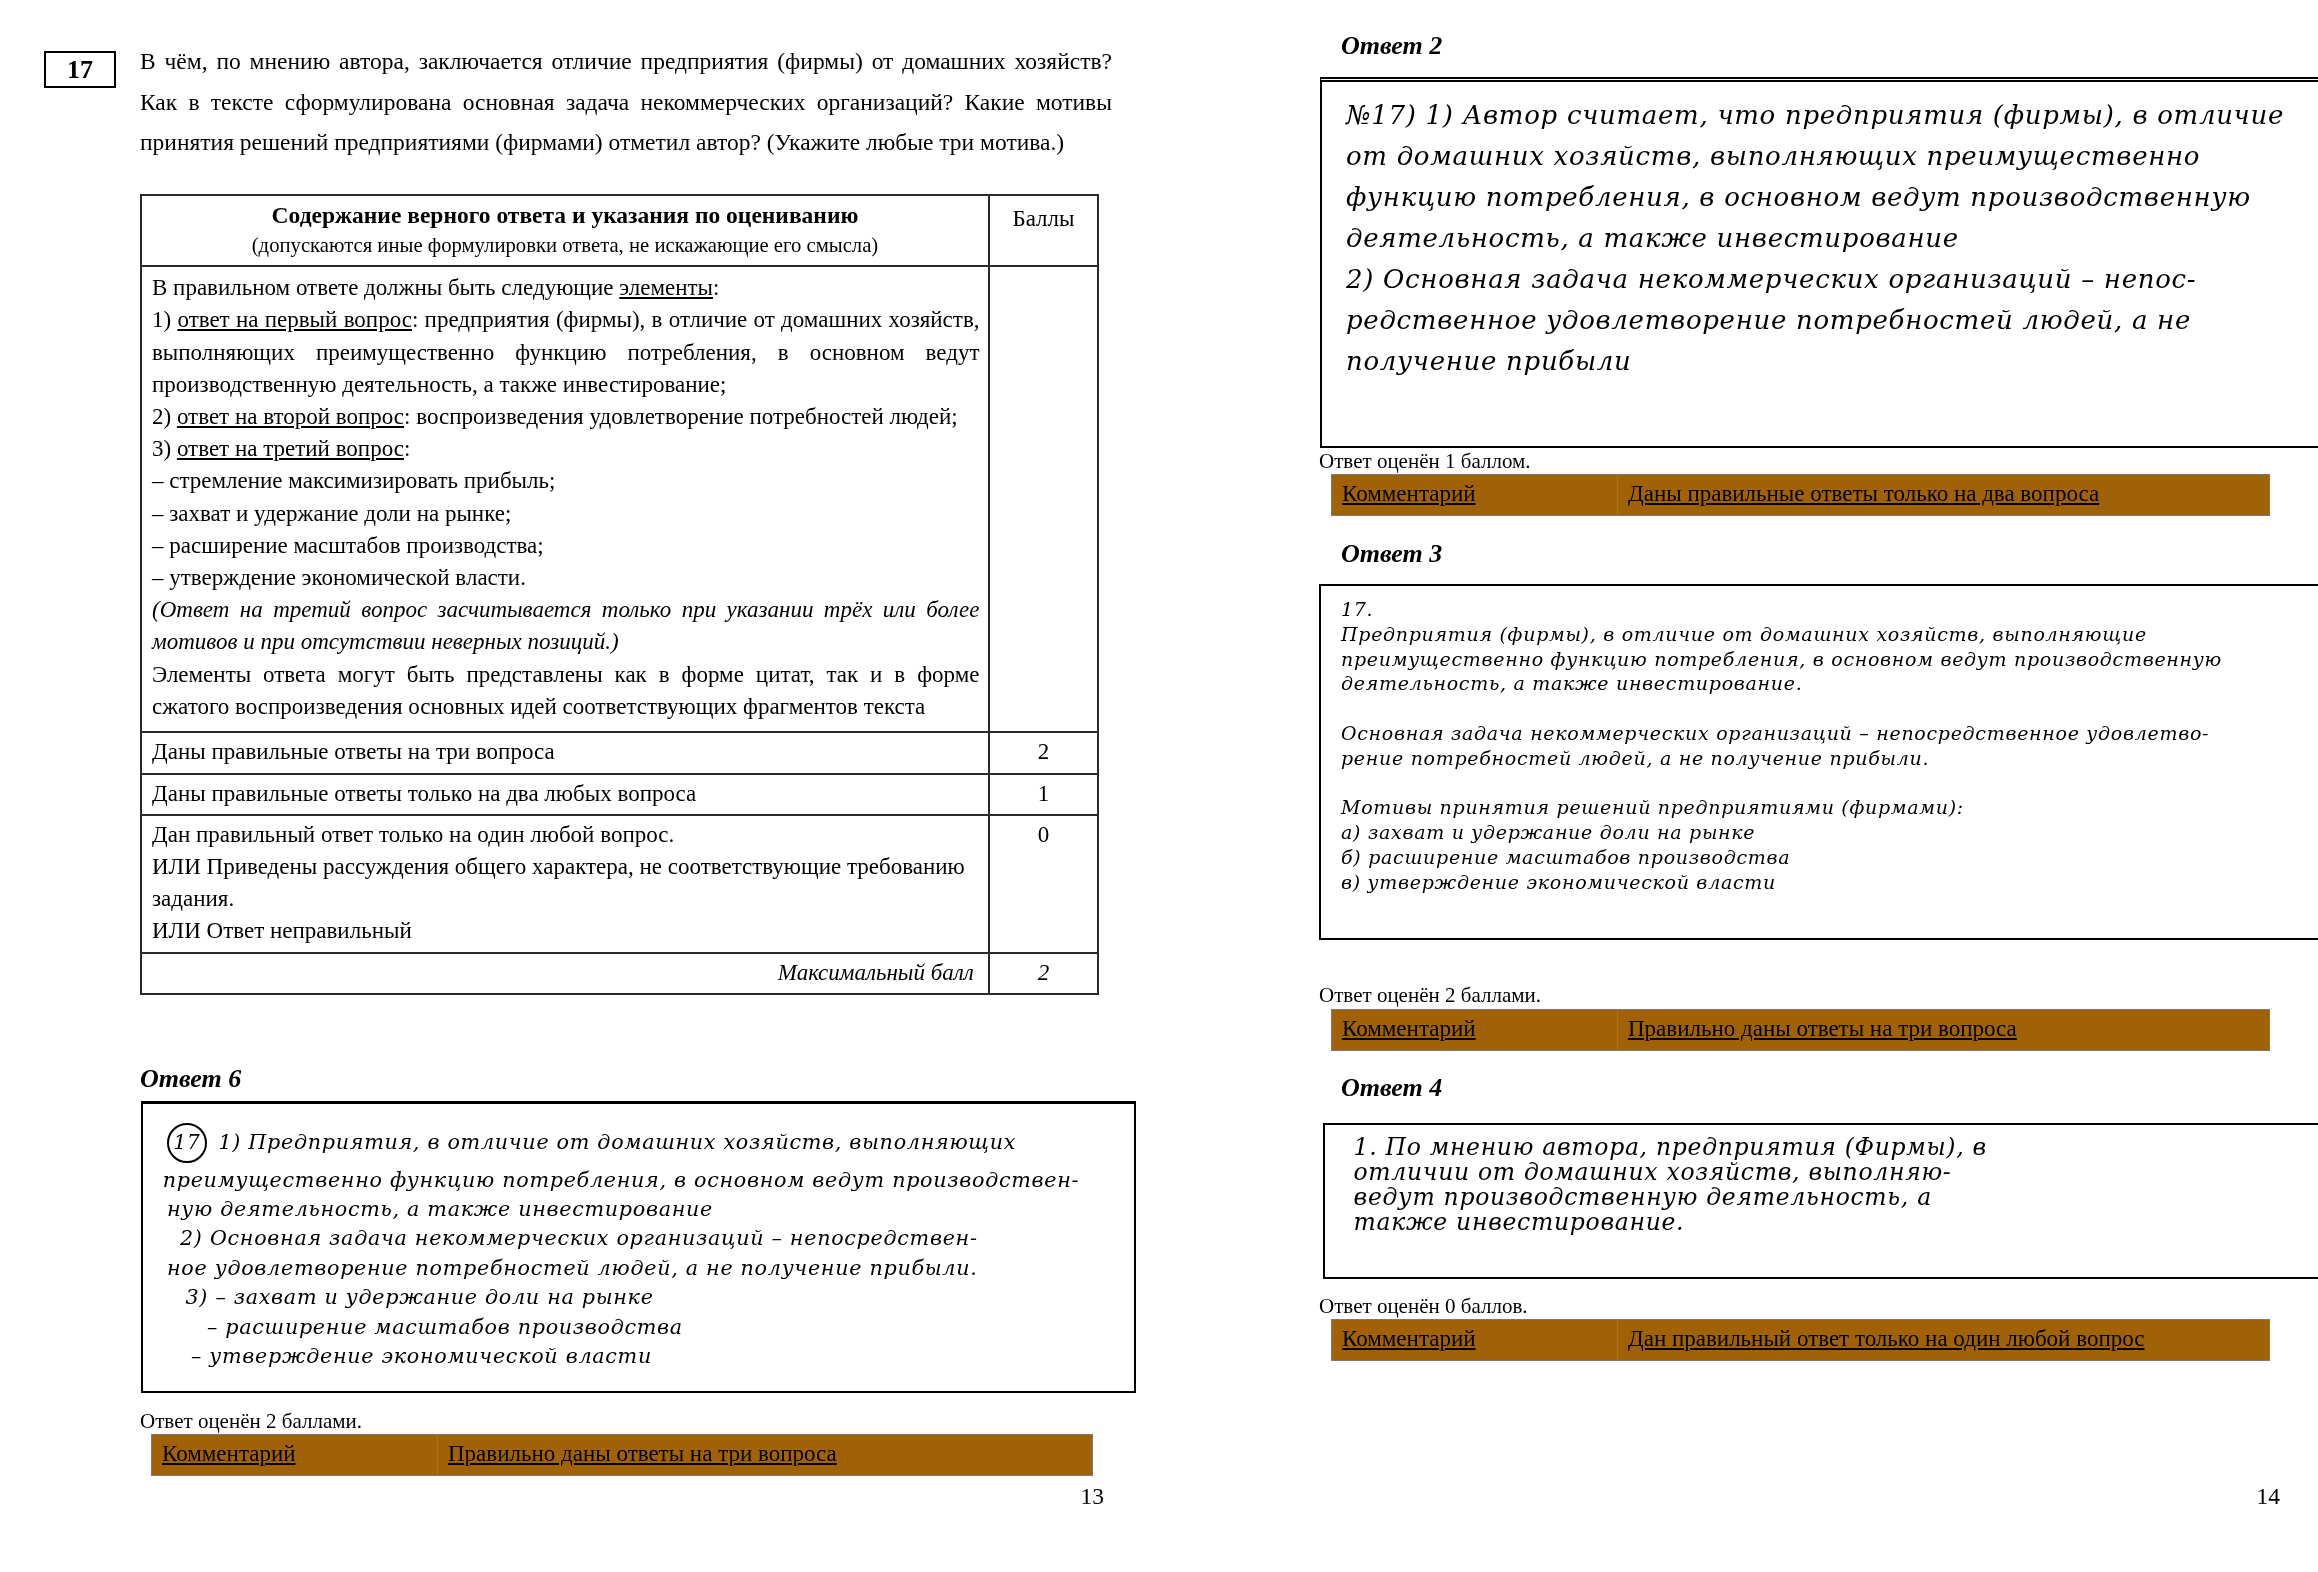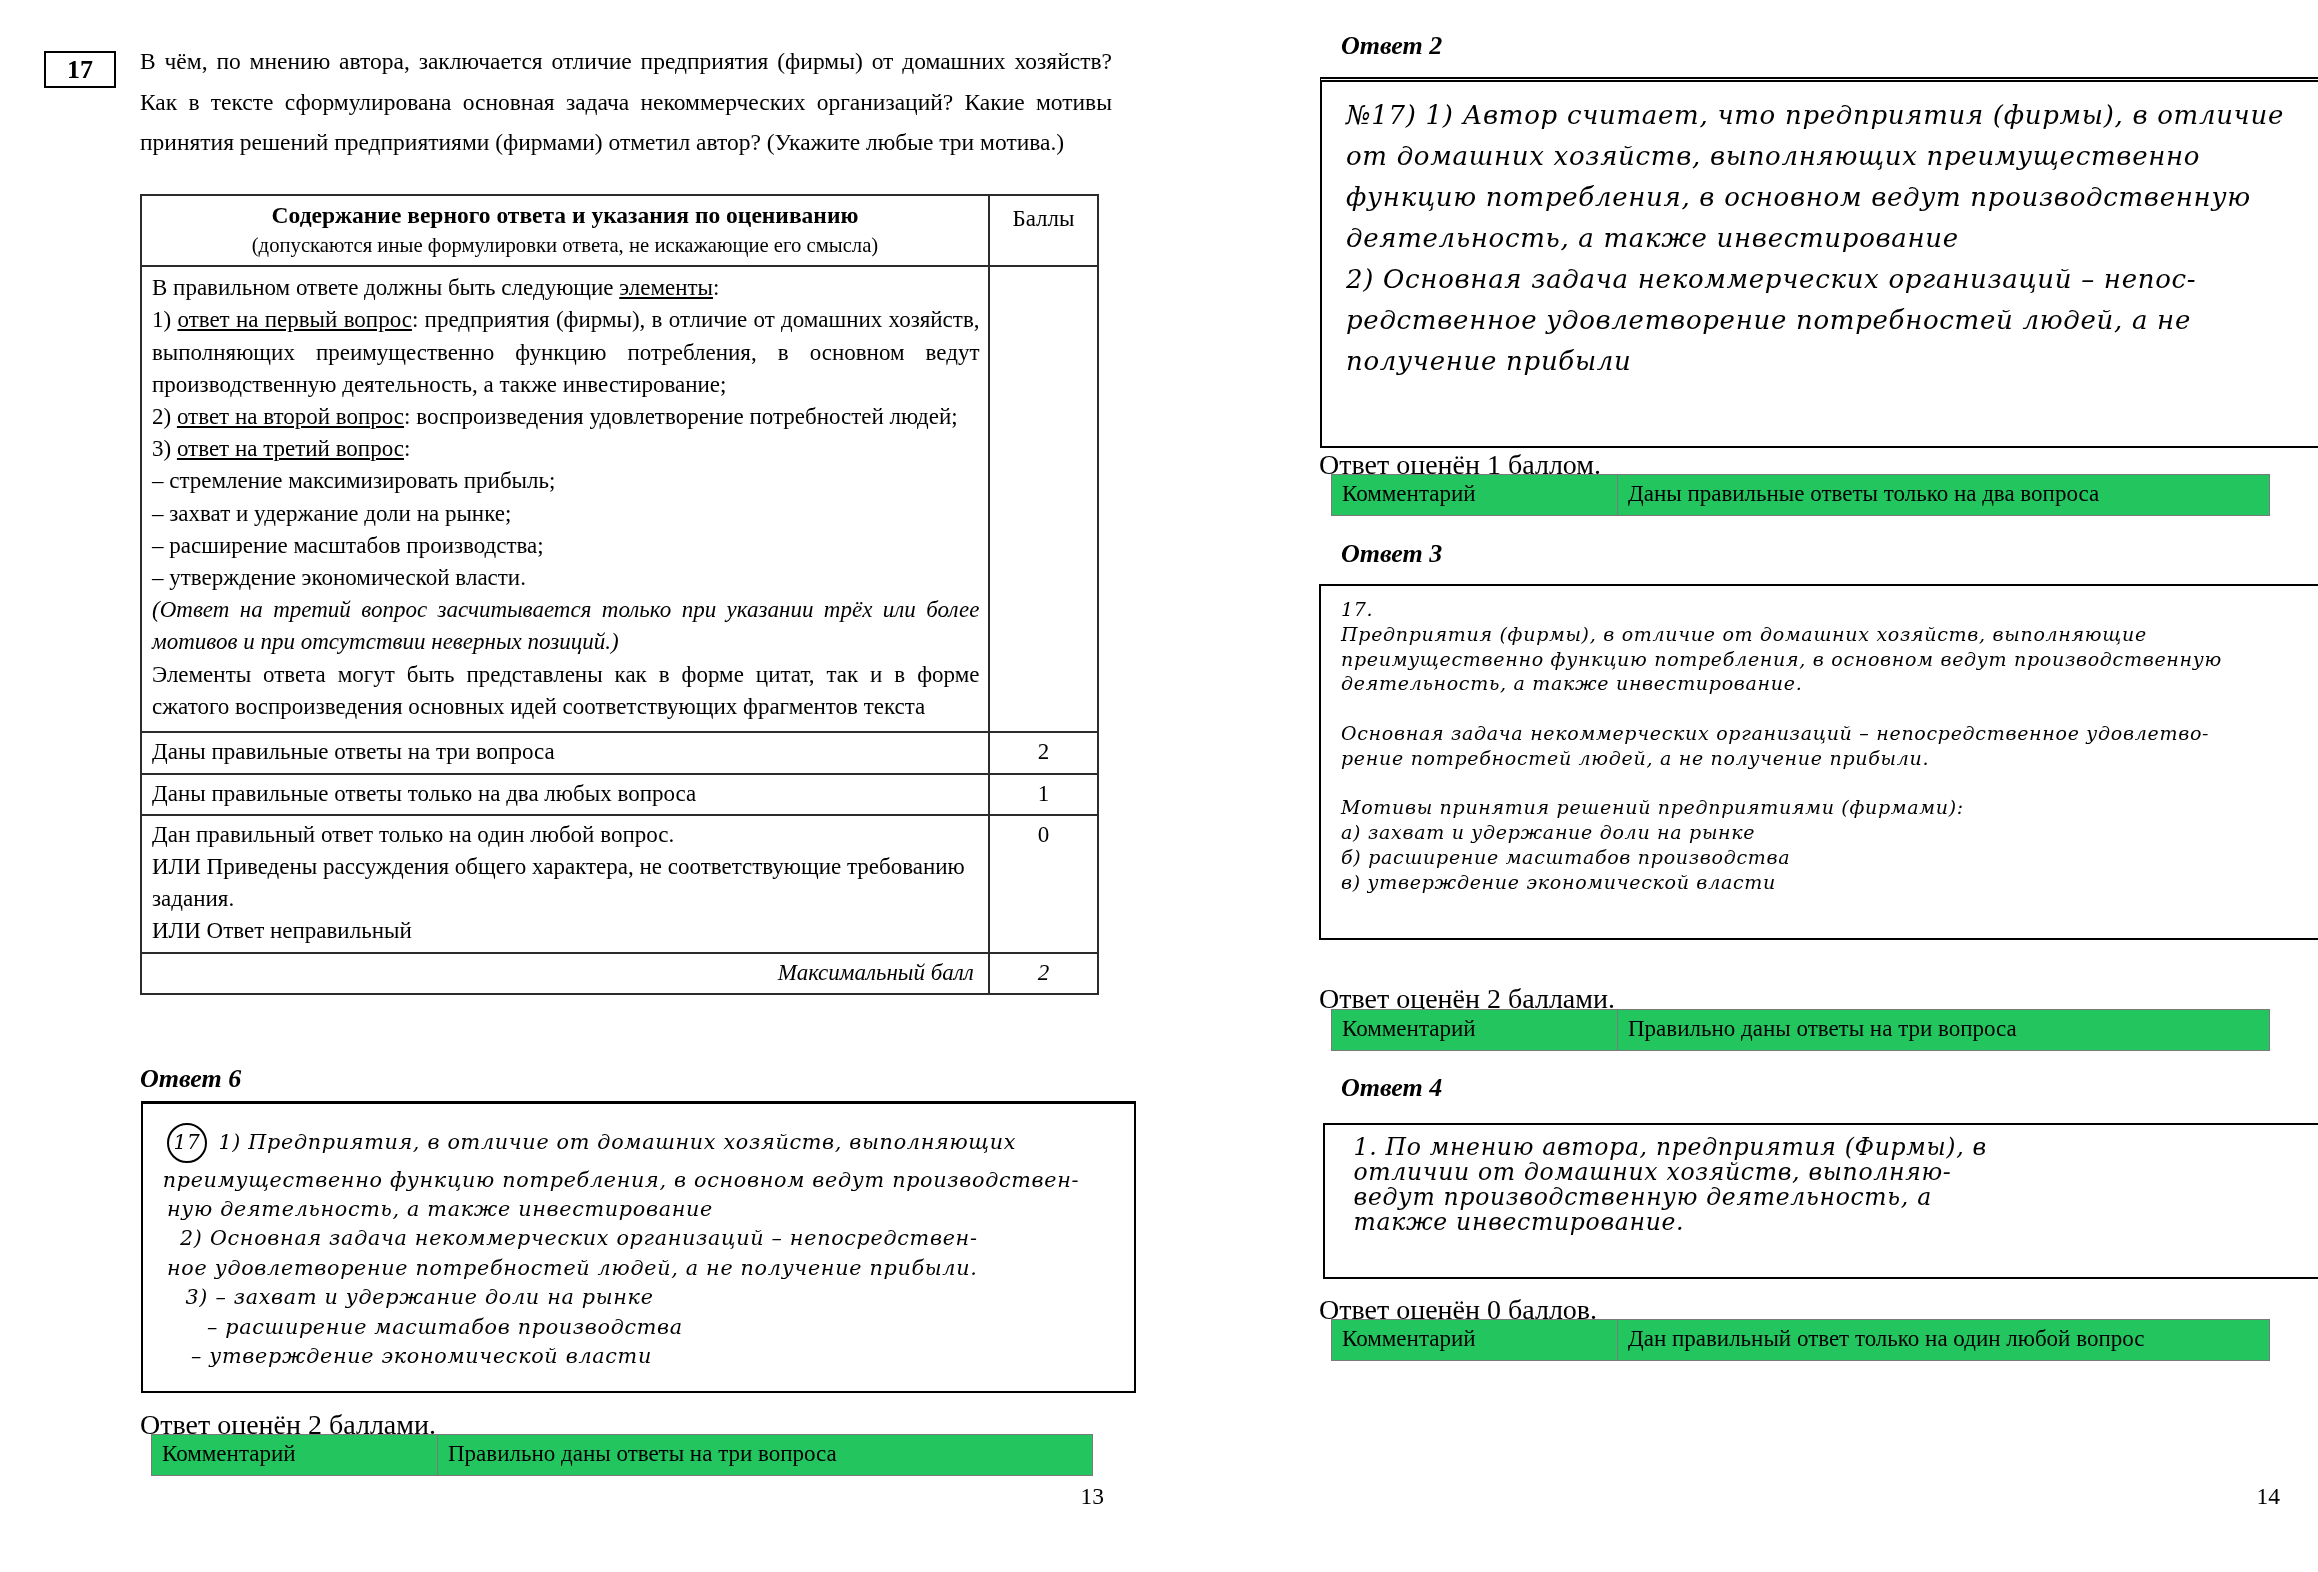--- a/index.html
+++ b/index.html
@@ -71,22 +71,22 @@
   
   #a2-box{padding:18.5px 0 5.7px 24px;border-top:5px double #000;border-right:none;}
   #a2-box .hw-line{font-size:26px;line-height:1.12;margin-bottom:12px;}
   
   #a3-box{padding:13px 0 5.7px 20px;border-right:none;}
   #a3-box .hw-line{font-size:19px;line-height:1.15;margin-bottom:2.8px;min-height:22px;}
   
   #a4-box{padding:10px 10px 4.3px 28.5px;}
   #a4-box .hw-line{font-size:23.5px;line-height:1.04;margin-bottom:0.7px;}
 
-  .verdict{font-size:28px;}
-  table.comment{border-collapse:collapse;table-layout:fixed;background:#22c55e;}
+  .verdict{font-size:21px;}
+  table.comment{border-collapse:collapse;table-layout:fixed;background:#a16207;text-decoration:underline;}
   table.comment td{
     border:1.4px solid #7a7a7a;font-size:23px;line-height:1.3;
     padding:4.3px 10px 5.7px 10px;vertical-align:top;white-space:nowrap;overflow:hidden;
   }
   .page-num{font-size:23.5px;text-align:right;}
 </style>
 </head>
 <body>
 
 <div id="canvas">

